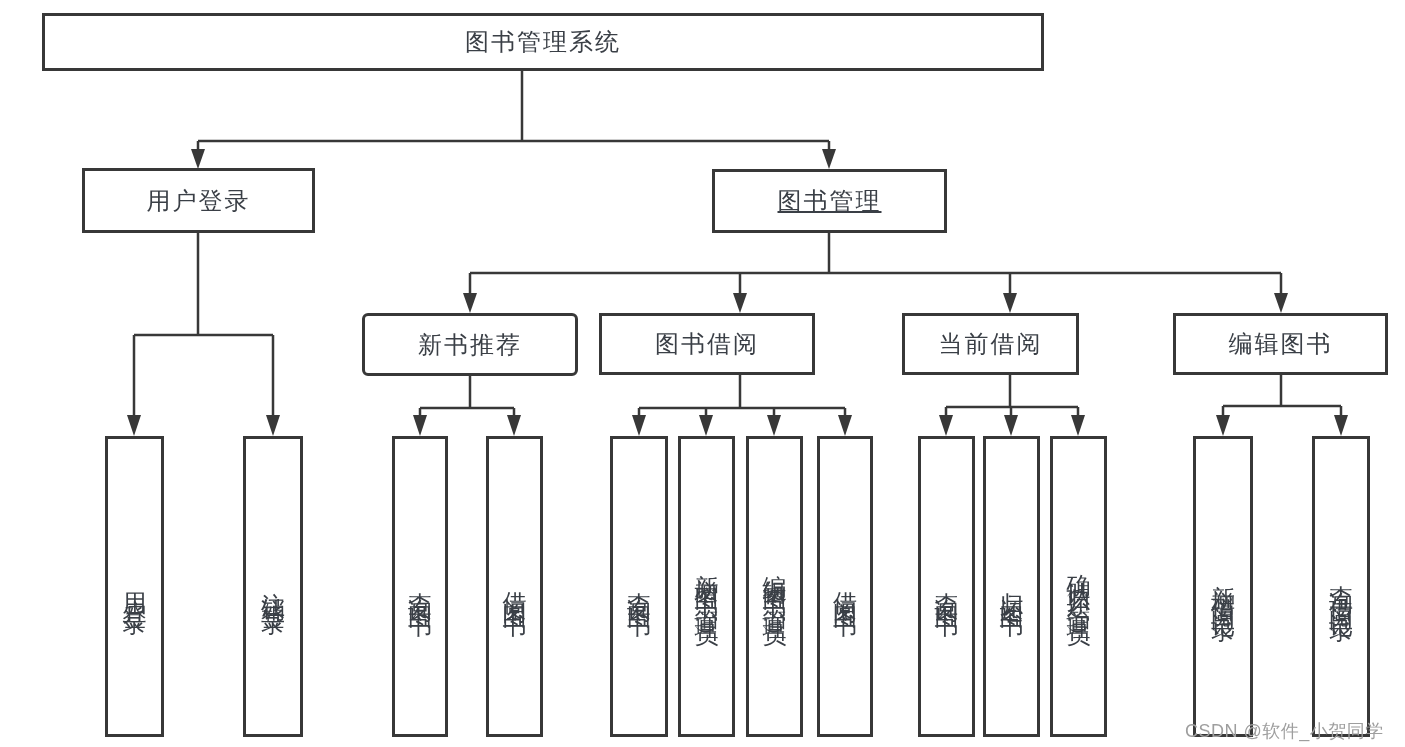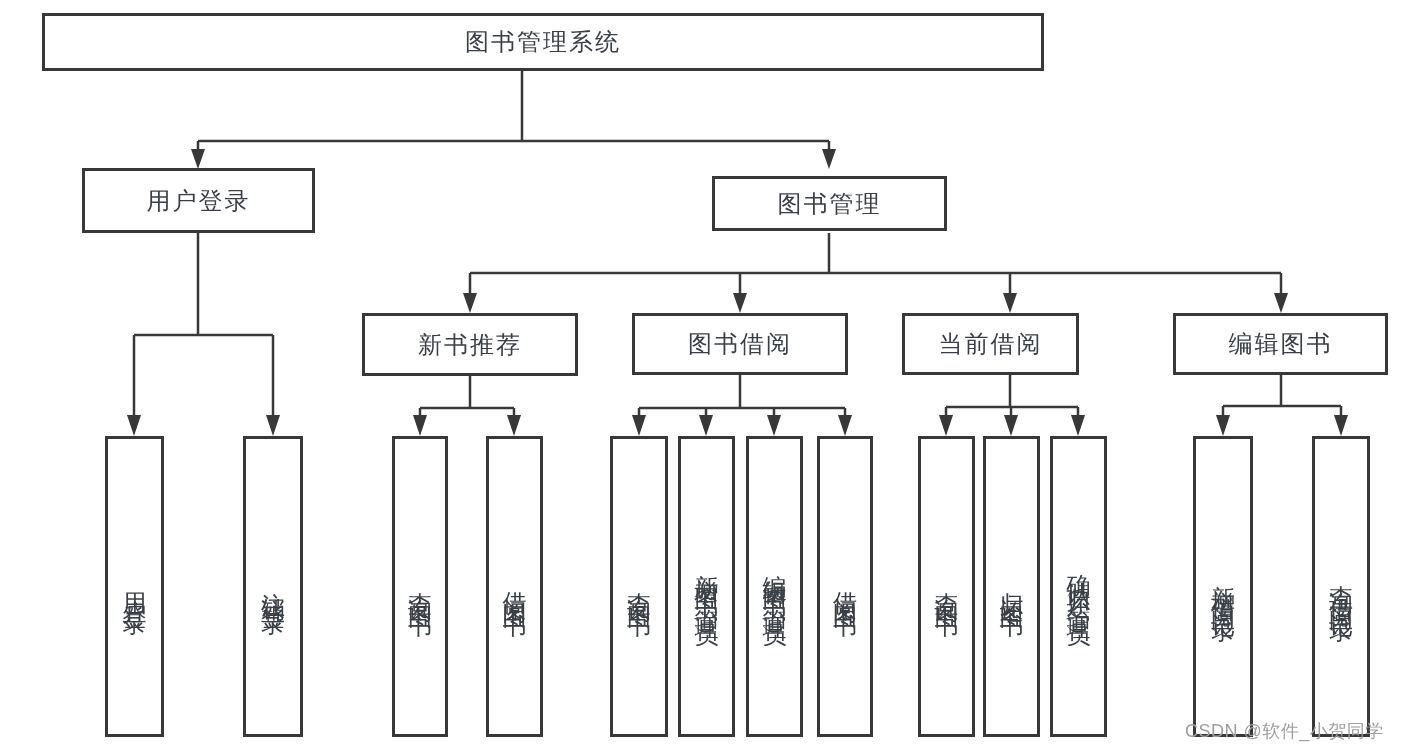--- a/index.html
+++ b/index.html
@@ -106,24 +106,24 @@
     <g stroke="#383838" stroke-width="2.5" fill="none">
       <path d="M1281,375 V406 M1223,406 H1341 M1223,406 V417 M1341,406 V417"></path>
       <polygon fill="#383838" stroke="none" points="1216,415 1230,415 1223,436"></polygon>
       <polygon fill="#383838" stroke="none" points="1334,415 1348,415 1341,436"></polygon>
     </g>
   </svg>
 
   <div class="node h-node" style="left:21px; top:13px; width:1002px; height:58px;margin-left:21px;">图书管理系统</div>
 
   <div class="node h-node" style="left:82px; top:168px; width:233px; height:65px;">用户登录</div>
-  <div class="node h-node" style="left:712px; top:176px; width:235px; height:55px;">图书管理</div>
+  <div class="node h-node" style="left:712px; top:169px; width:235px; height:64px;text-decoration:underline;">图书管理</div>
 
-  <div class="node h-node" style="left:362px; top:313px; width:216px; height:63px;">新书推荐</div>
-  <div class="node h-node" style="left:632px; top:313px; width:216px; height:62px;">图书借阅</div>
+  <div class="node h-node" style="left:362px; top:313px; width:216px; height:63px;border-radius:6px;">新书推荐</div>
+  <div class="node h-node" style="left:599px; top:313px; width:216px; height:62px;">图书借阅</div>
   <div class="node h-node" style="left:902px; top:313px; width:177px; height:62px;">当前借阅</div>
   <div class="node h-node" style="left:1173px; top:313px; width:215px; height:62px;">编辑图书</div>
 
   <div class="node v-node" style="left:105px; top:436px; width:59px; height:301px;">用户登录</div>
   <div class="node v-node" style="left:243px; top:436px; width:60px; height:301px;">注销登录</div>
 
   <div class="node v-node" style="left:392px; top:436px; width:56px; height:301px;">查询图书</div>
   <div class="node v-node" style="left:486px; top:436px; width:57px; height:301px;">借阅图书</div>
 
   <div class="node v-node" style="left:610px; top:436px; width:58px; height:301px;">查询图书</div>

